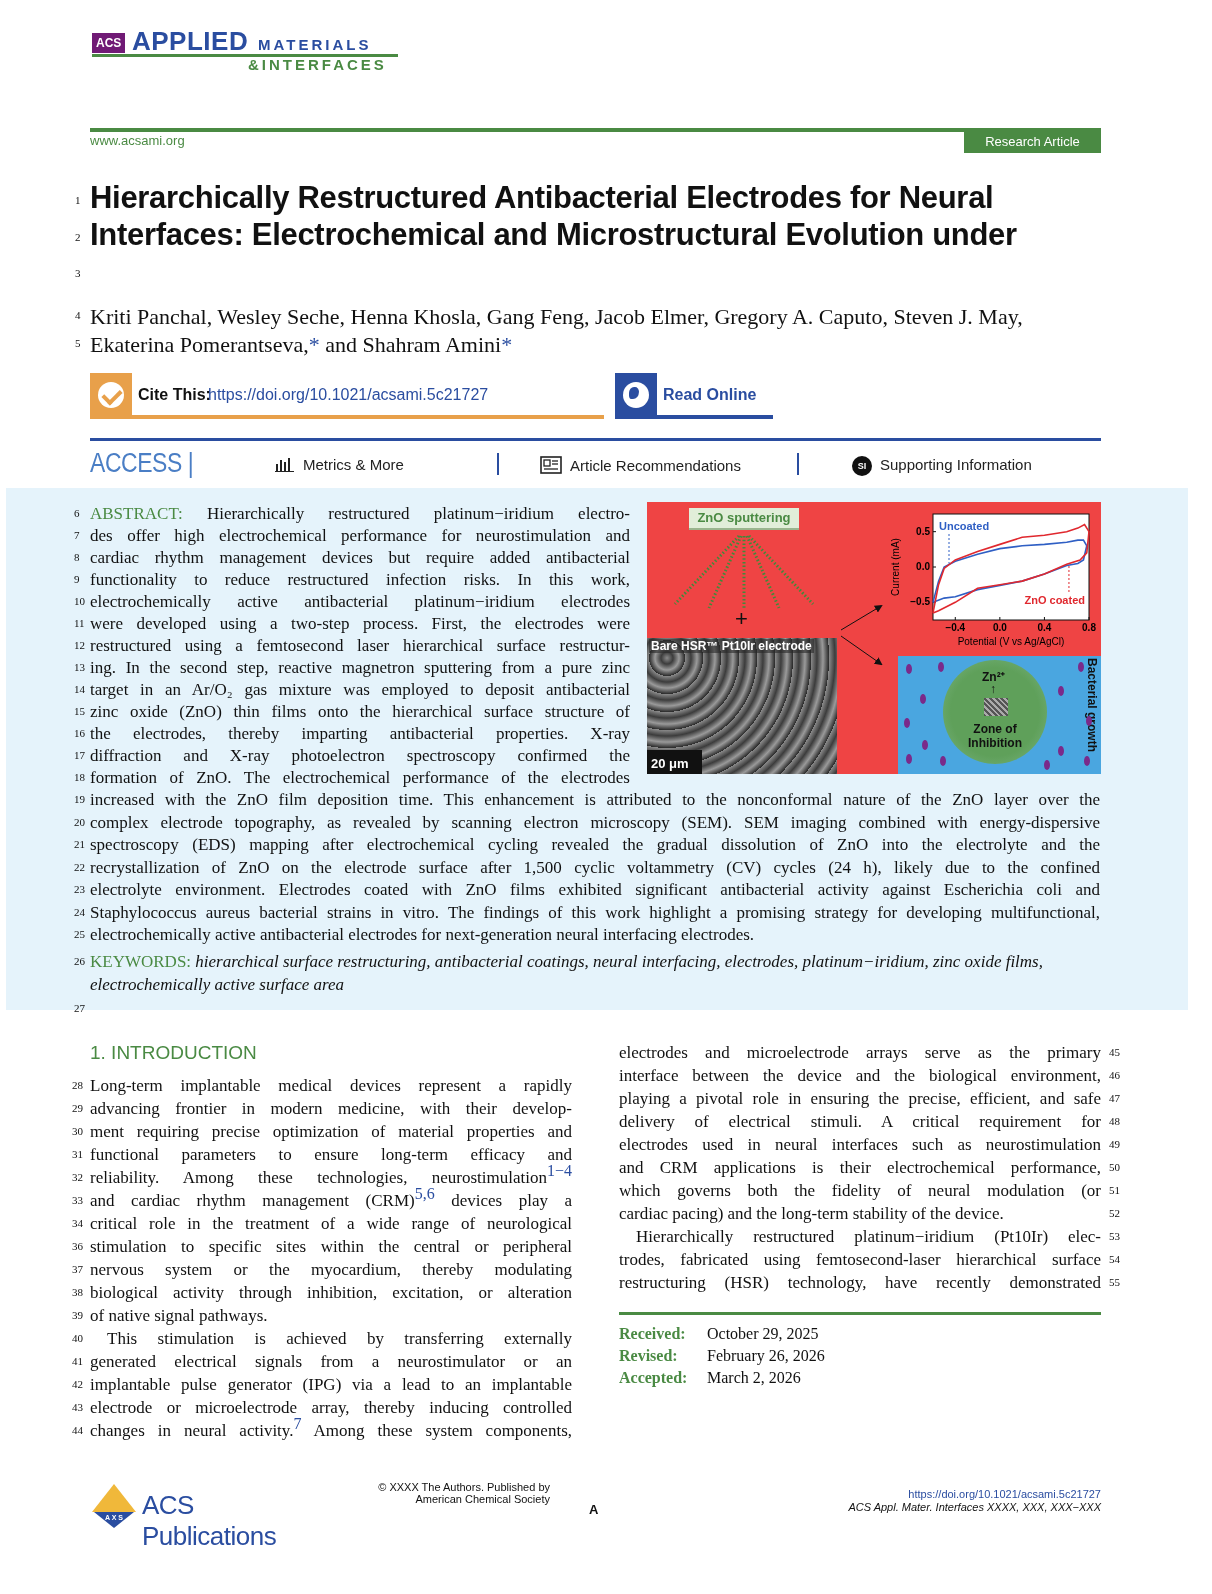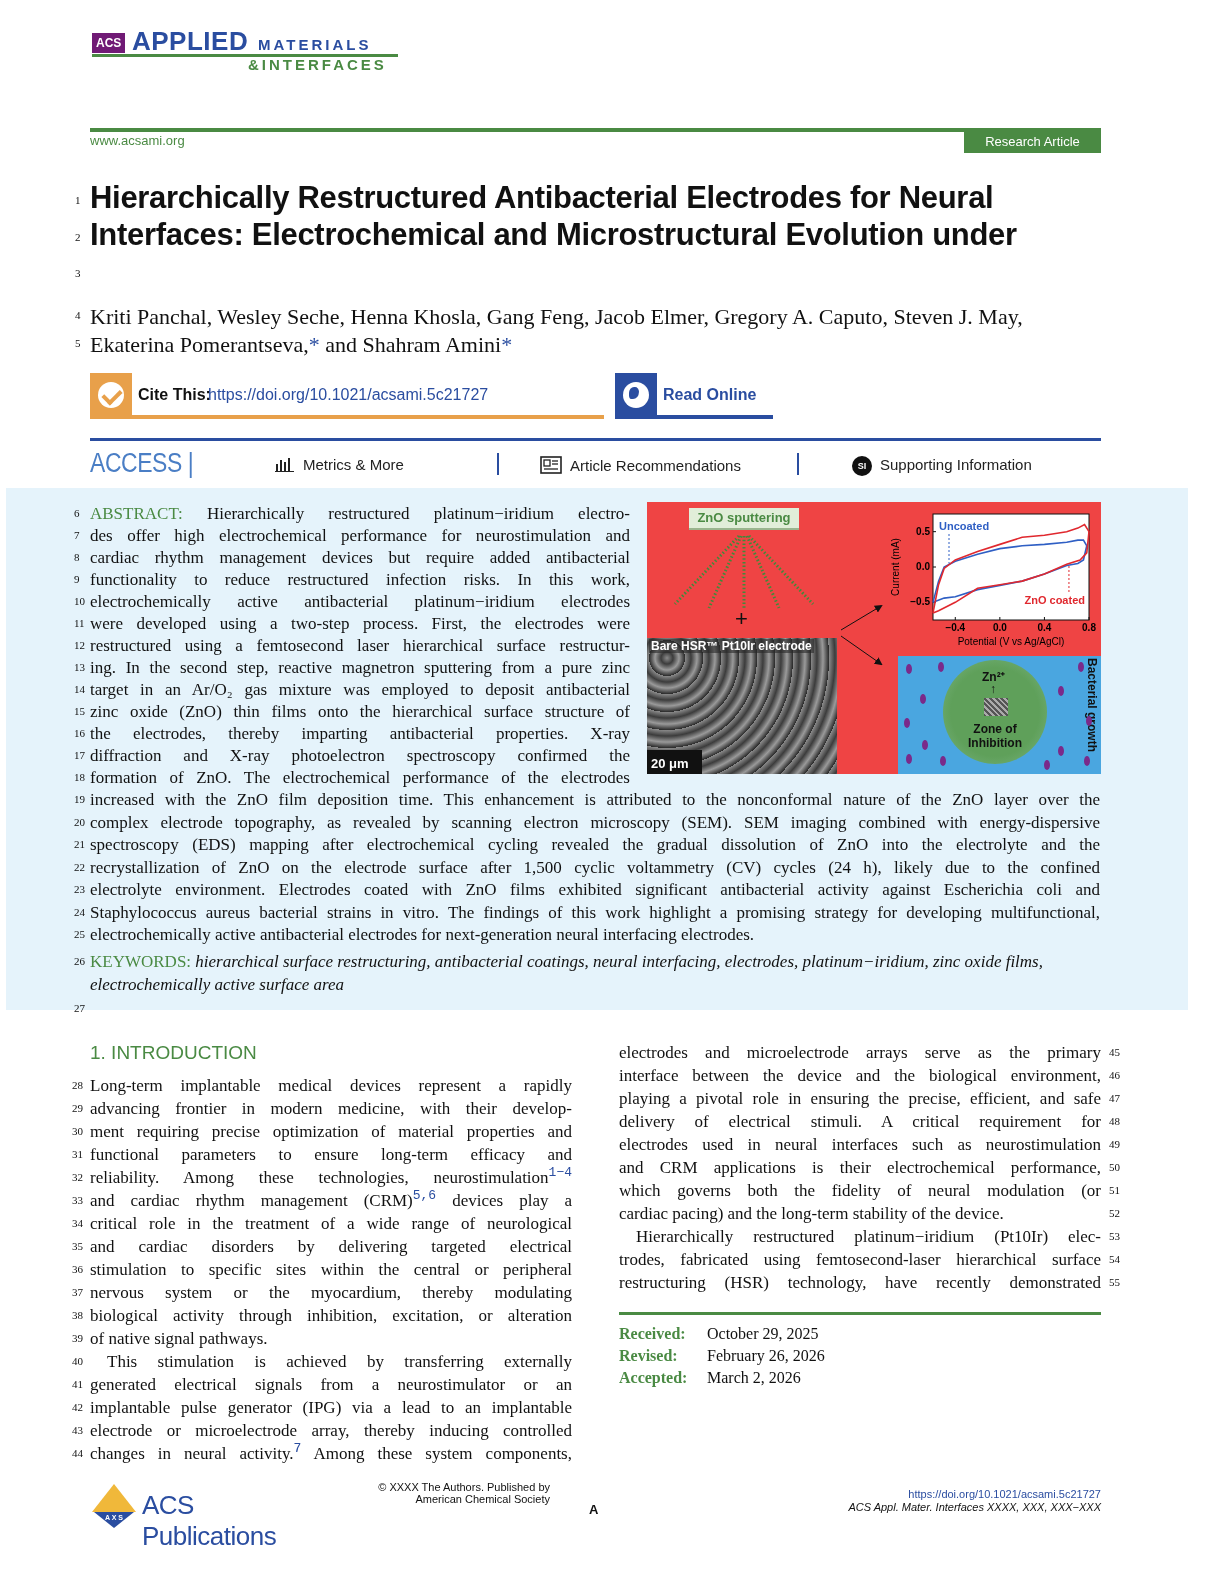--- a/index.html
+++ b/index.html
@@ -64,21 +64,21 @@
   
   .h1{left:90px;top:1042px;font:19px "Liberation Sans",sans-serif;color:#4a8a43;}
   .col{font:17px "Liberation Serif",serif;line-height:23px;text-align:justify;}
   .col1{left:90px;top:1074px;width:482px;}
   .col2{left:619px;top:1041px;width:482px;}
   .col1 .lnum{left:-18px;}
   .col2 .lnum{left:490px;}
   .ln{position:relative;display:block;height:23px;}
   .ln span.t{display:block;text-align:justify;text-align-last:justify;}
   .ln.last span.t{text-align-last:left;}
-  sup{font-size:13px;color:#2a4da0;line-height:0;font-family:Liberation Mono, monospace;}
+  sup{font-size:16px;color:#2a4da0;line-height:0;}
   .dates{left:619px;top:1312px;width:482px;}
   .dates .rule{position:absolute;left:0;top:0;width:482px;height:3px;background:#4a8a43;}
   .dates .row{position:absolute;left:0;font:16px "Liberation Serif",serif;}
   .dates .k{color:#4a8a43;font-weight:bold;position:absolute;left:0;}
   .dates .v{position:absolute;left:88px;white-space:nowrap;}
   
   .pubs{left:90px;top:1482px;width:240px;height:46px;}
   .copy{left:340px;top:1481px;width:210px;font:11px "Liberation Sans",sans-serif;text-align:right;line-height:12px;}
   .pagea{left:589px;top:1502px;font:bold 13px "Liberation Sans",sans-serif;}
   .fdoi{left:800px;top:1488px;width:301px;font:11px "Liberation Sans",sans-serif;text-align:right;line-height:13px;}
@@ -363,24 +363,20 @@
     </div>
     <div class="ln">
       <span class="lnum" style="top:5px;">33</span>
       <span class="t"><span>and cardiac rhythm management (CRM)</span><sup>5,6</sup><span> devices play a</span></span>
     </div>
     <div class="ln">
       <span class="lnum" style="top:5px;">34</span>
       <span class="t"><span>critical role in the treatment of a wide range of neurological</span></span>
     </div>
     <div class="ln">
-      <span class="lnum" style="top:5px;">35</span>
-      <span class="t"><span>and cardiac disorders by delivering targeted electrical</span></span>
-    </div>
-    <div class="ln">
       <span class="lnum" style="top:5px;">36</span>
       <span class="t"><span>stimulation to specific sites within the central or peripheral</span></span>
     </div>
     <div class="ln">
       <span class="lnum" style="top:5px;">37</span>
       <span class="t"><span>nervous system or the myocardium, thereby modulating</span></span>
     </div>
     <div class="ln">
       <span class="lnum" style="top:5px;">38</span>
       <span class="t"><span>biological activity through inhibition, excitation, or alteration</span></span>

